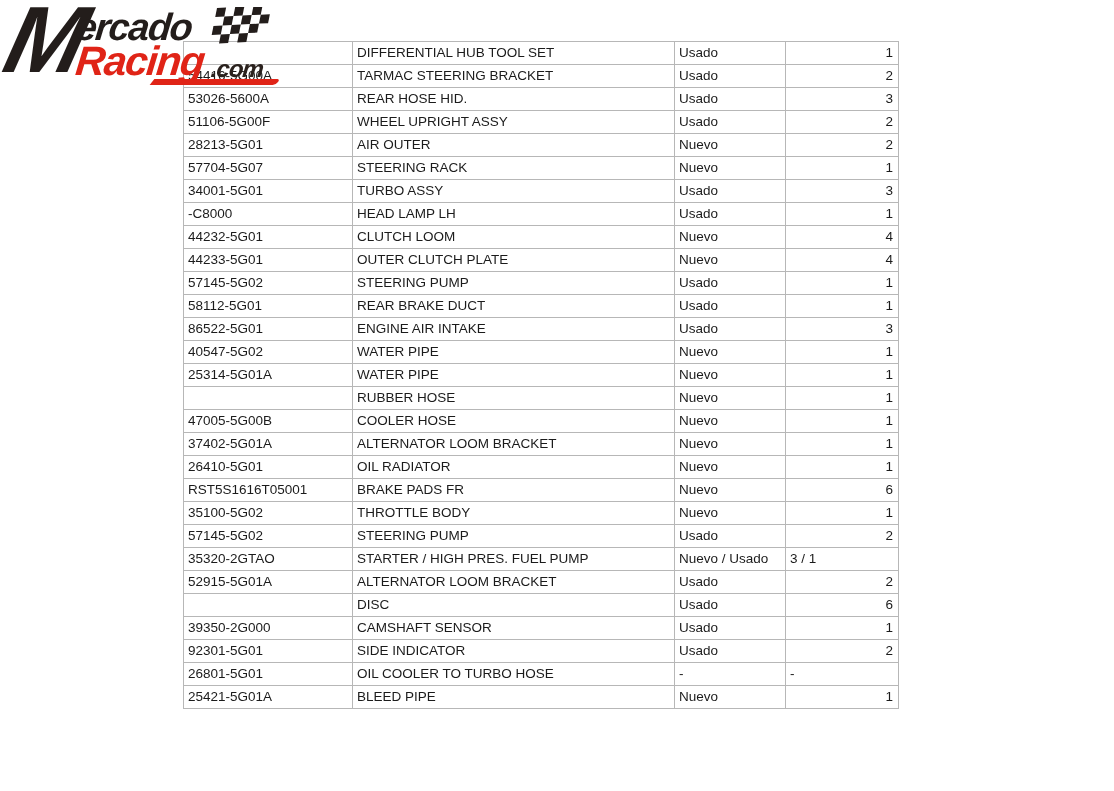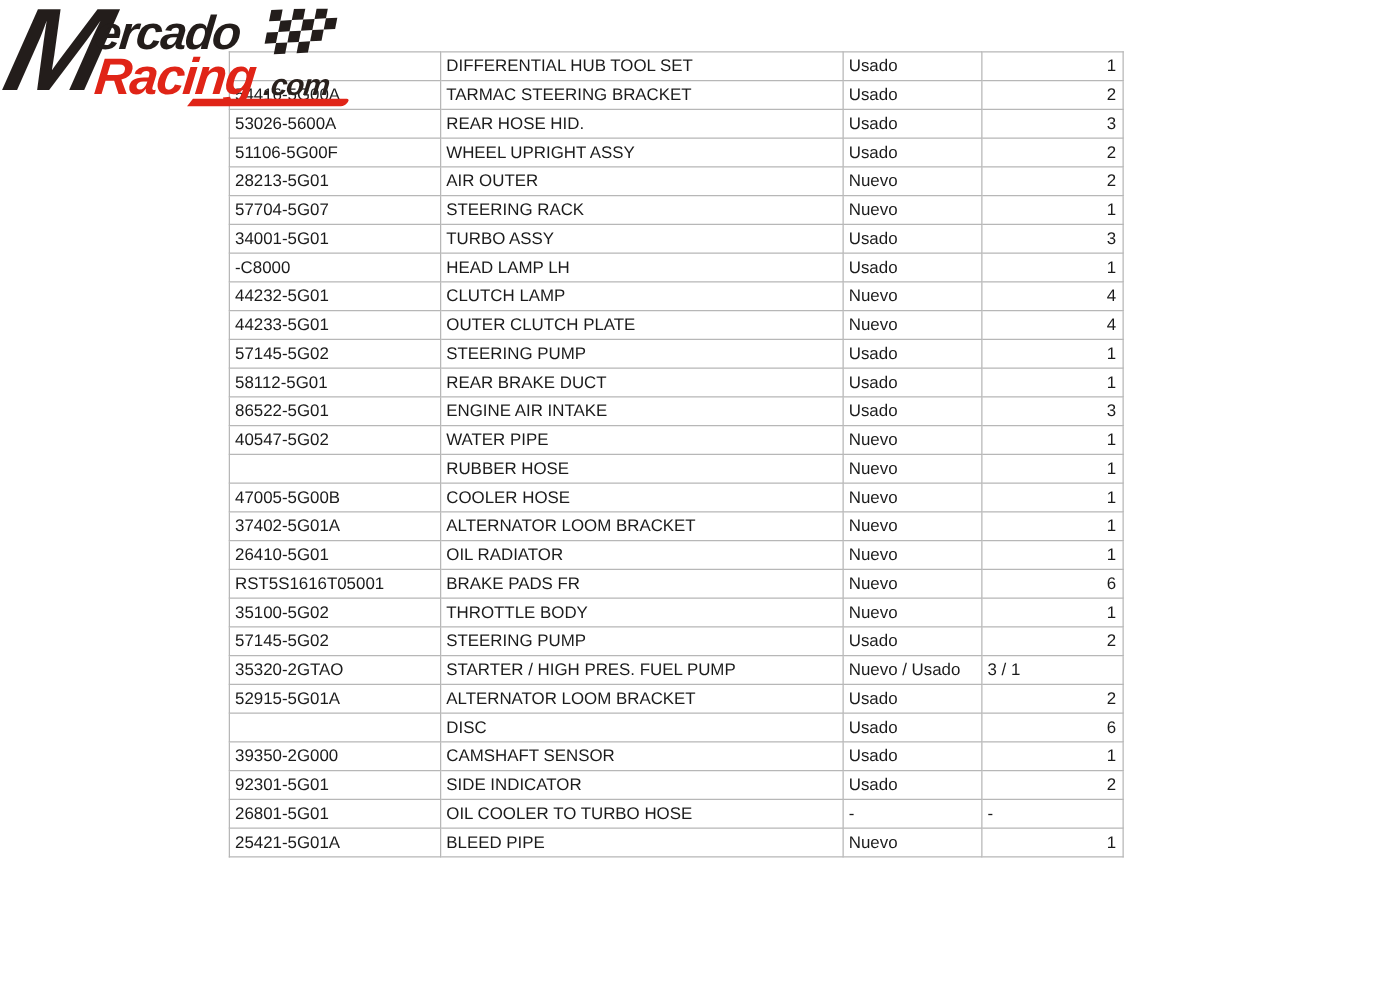--- a/index.html
+++ b/index.html
@@ -142,21 +142,21 @@
           <td class="col-qty">3</td>
         </tr>
         <tr>
           <td class="col-part">-C8000</td>
           <td class="col-desc">HEAD LAMP LH</td>
           <td class="col-cond">Usado</td>
           <td class="col-qty">1</td>
         </tr>
         <tr>
           <td class="col-part">44232-5G01</td>
-          <td class="col-desc">CLUTCH LAMP</td>
+          <td class="col-desc">CLUTCH LOOM</td>
           <td class="col-cond">Nuevo</td>
           <td class="col-qty">4</td>
         </tr>
         <tr>
           <td class="col-part">44233-5G01</td>
           <td class="col-desc">OUTER CLUTCH PLATE</td>
           <td class="col-cond">Nuevo</td>
           <td class="col-qty">4</td>
         </tr>
         <tr>
@@ -172,20 +172,26 @@
           <td class="col-qty">1</td>
         </tr>
         <tr>
           <td class="col-part">86522-5G01</td>
           <td class="col-desc">ENGINE AIR INTAKE</td>
           <td class="col-cond">Usado</td>
           <td class="col-qty">3</td>
         </tr>
         <tr>
           <td class="col-part">40547-5G02</td>
+          <td class="col-desc">WATER PIPE</td>
+          <td class="col-cond">Nuevo</td>
+          <td class="col-qty">1</td>
+        </tr>
+        <tr>
+          <td class="col-part">25314-5G01A</td>
           <td class="col-desc">WATER PIPE</td>
           <td class="col-cond">Nuevo</td>
           <td class="col-qty">1</td>
         </tr>
         <tr>
           <td class="col-part"></td>
           <td class="col-desc">RUBBER HOSE</td>
           <td class="col-cond">Nuevo</td>
           <td class="col-qty">1</td>
         </tr>

